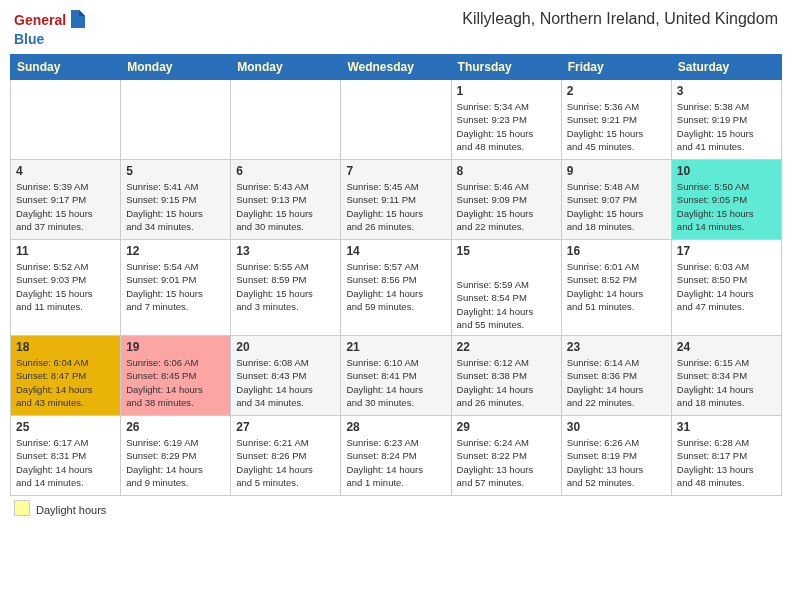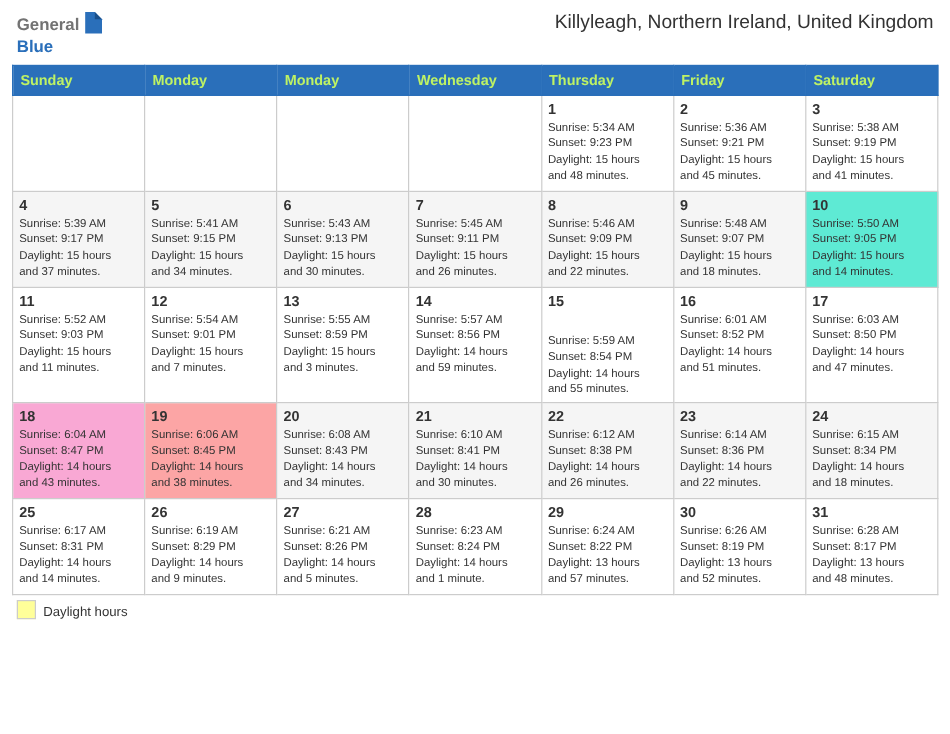--- a/index.html
+++ b/index.html
@@ -20,21 +20,21 @@
     .logo {
       display: flex;
       align-items: center;
       gap: 0;
     }
     .logo-text {
       font-size: 14px;
       font-weight: bold;
       line-height: 1.2;
     }
-    .logo-general { color: #737373; }
+    .logo-general { color: #b91c1c; }
     .logo-blue { color: #2a6fba; }
     .logo-icon {
       width: 18px;
       height: 20px;
       margin-left: 3px;
     }
     .title-area {
       text-align: right;
     }
     .month-title {
@@ -47,21 +47,21 @@
       color: #333;
       font-weight: normal;
     }
     .calendar {
       width: 100%;
       border-collapse: collapse;
       table-layout: fixed;
     }
     .calendar th {
       background: #2a6fba;
-      color: #bef264;
+      color: #fef9c3;
       font-size: 12px;
       font-weight: bold;
       text-align: left;
       padding: 5px 6px;
       border: 1px solid #2a6fba;
     }
     .calendar td {
       border: 1px solid #ccc;
       vertical-align: top;
       padding: 4px 5px;
@@ -264,21 +264,21 @@
         </td>
         <td>
           <span class="day-num">17</span>
           <div class="day-info" style="white-space: pre-line;">Sunrise: 6:03 AM
 Sunset: 8:50 PM
 Daylight: 14 hours
 and 47 minutes.</div>
         </td>
       </tr>
       <tr class="week-row">
-        <td style="background: #f9a8d4;">
+        <td style="background: #eab308;">
           <span class="day-num">18</span>
           <div class="day-info" style="white-space: pre-line;">Sunrise: 6:04 AM
 Sunset: 8:47 PM
 Daylight: 14 hours
 and 43 minutes.</div>
         </td>
         <td style="background: #fca5a5;">
           <span class="day-num">19</span>
           <div class="day-info" style="white-space: pre-line;">Sunrise: 6:06 AM
 Sunset: 8:45 PM

